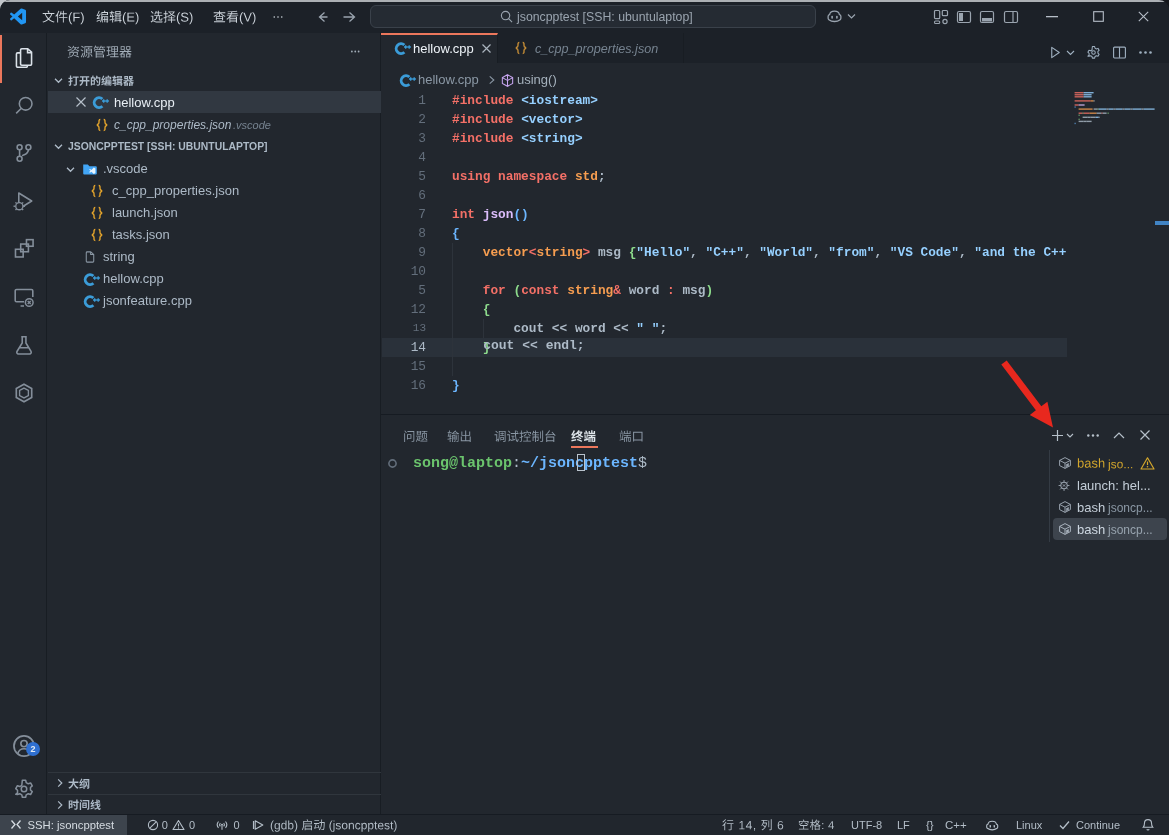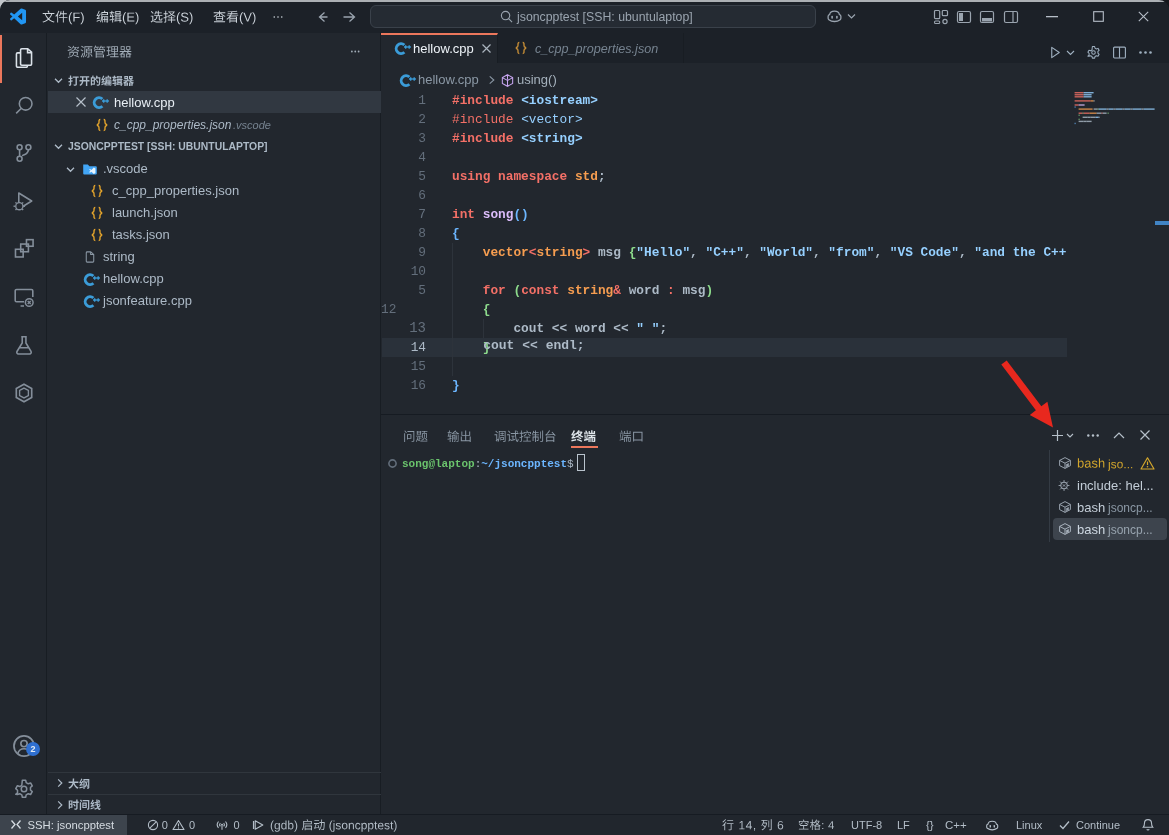--- a/index.html
+++ b/index.html
@@ -261,32 +261,32 @@
 <div class="abs mono" style="left:381px;top:110.2px;width:45px;text-align:right;font-size:12.8px;line-height:19px;color:#636e7b">2</div>
 <div class="abs mono" style="left:381px;top:129.2px;width:45px;text-align:right;font-size:12.8px;line-height:19px;color:#636e7b">3</div>
 <div class="abs mono" style="left:381px;top:148.2px;width:45px;text-align:right;font-size:12.8px;line-height:19px;color:#636e7b">4</div>
 <div class="abs mono" style="left:381px;top:167.2px;width:45px;text-align:right;font-size:12.8px;line-height:19px;color:#636e7b">5</div>
 <div class="abs mono" style="left:381px;top:186.2px;width:45px;text-align:right;font-size:12.8px;line-height:19px;color:#636e7b">6</div>
 <div class="abs mono" style="left:381px;top:205.2px;width:45px;text-align:right;font-size:12.8px;line-height:19px;color:#636e7b">7</div>
 <div class="abs mono" style="left:381px;top:224.2px;width:45px;text-align:right;font-size:12.8px;line-height:19px;color:#636e7b">8</div>
 <div class="abs mono" style="left:381px;top:243.2px;width:45px;text-align:right;font-size:12.8px;line-height:19px;color:#636e7b">9</div>
 <div class="abs mono" style="left:381px;top:262.2px;width:45px;text-align:right;font-size:12.8px;line-height:19px;color:#636e7b">10</div>
 <div class="abs mono" style="left:381px;top:281.2px;width:45px;text-align:right;font-size:12.8px;line-height:19px;color:#636e7b">5</div>
-<div class="abs mono" style="left:381px;top:300.2px;width:45px;font-size:12.8px;line-height:19px;color:#636e7b">12</div>
-<div class="abs mono" style="left:381px;top:319.2px;width:45px;text-align:right;font-size:14px;line-height:19px;color:#636e7b">13</div>
+<div class="abs mono" style="left:381px;top:300.2px;width:45px;text-align:right;font-size:12.8px;line-height:19px;color:#636e7b">12</div>
+<div class="abs mono" style="left:381px;top:319.2px;width:45px;text-align:right;font-size:11px;line-height:19px;color:#636e7b">13</div>
 <div class="abs mono" style="left:381px;top:338.2px;width:45px;text-align:right;font-size:12.8px;line-height:19px;color:#adbac7">14</div>
 <div class="abs mono" style="left:381px;top:357.2px;width:45px;text-align:right;font-size:12.8px;line-height:19px;color:#636e7b">15</div>
 <div class="abs mono" style="left:381px;top:376.2px;width:45px;text-align:right;font-size:12.8px;line-height:19px;color:#636e7b">16</div>
 <div class="abs" style="left:452px;top:243px;width:1px;height:133px;background:#2d333b"></div>
 <div class="abs" style="left:483px;top:319px;width:1px;height:19px;background:#2d333b"></div>
 <div class="abs mono" style="left:452px;top:91.2px;font-size:12.8px;line-height:19px;font-weight:bold"><span style="color:#f47067">#include </span><span style="color:#96d0ff">&lt;iostream&gt;</span></div>
-<div class="abs mono" style="left:452px;top:110.2px;font-size:12.8px;line-height:19px;font-weight:normal"><span style="color:#f47067">#include </span><span style="color:#96d0ff">&lt;vector&gt;</span></div>
+<div class="abs mono" style="left:452px;top:110.2px;font-size:12.8px;line-height:19px;font-weight:bold"><span style="color:#f47067">#include </span><span style="color:#96d0ff">&lt;vector&gt;</span></div>
 <div class="abs mono" style="left:452px;top:129.2px;font-size:12.8px;line-height:19px;font-weight:bold"><span style="color:#f47067">#include </span><span style="color:#96d0ff">&lt;string&gt;</span></div>
 <div class="abs mono" style="left:452px;top:167.2px;font-size:12.8px;line-height:19px;font-weight:bold"><span style="color:#f47067">using namespace </span><span style="color:#f69d50">std</span><span style="color:#adbac7">;</span></div>
-<div class="abs mono" style="left:452px;top:205.2px;font-size:12.8px;line-height:19px;font-weight:bold"><span style="color:#f47067">int </span><span style="color:#dcbdfb">song</span><span style="color:#6cb6ff">()</span></div>
+<div class="abs mono" style="left:452px;top:205.2px;font-size:12.8px;line-height:19px;font-weight:bold"><span style="color:#f47067">int </span><span style="color:#dcbdfb">json</span><span style="color:#6cb6ff">()</span></div>
 <div class="abs mono" style="left:452px;top:224.2px;font-size:12.8px;line-height:19px;font-weight:bold"><span style="color:#6cb6ff">{</span></div>
 <div class="abs mono" style="left:452px;top:243.2px;font-size:12.8px;line-height:19px;font-weight:bold"><span style="color:#adbac7">    </span><span style="color:#f69d50">vector</span><span style="color:#f47067">&lt;</span><span style="color:#f69d50">string</span><span style="color:#f47067">&gt;</span><span style="color:#adbac7"> msg </span><span style="color:#8ddb8c">{</span><span style="color:#96d0ff">"Hello"</span><span style="color:#adbac7">, </span><span style="color:#96d0ff">"C++"</span><span style="color:#adbac7">, </span><span style="color:#96d0ff">"World"</span><span style="color:#adbac7">, </span><span style="color:#96d0ff">"from"</span><span style="color:#adbac7">, </span><span style="color:#96d0ff">"VS Code"</span><span style="color:#adbac7">, </span><span style="color:#96d0ff">"and the C++</span></div>
 <div class="abs mono" style="left:452px;top:281.2px;font-size:12.8px;line-height:19px;font-weight:bold"><span style="color:#adbac7">    </span><span style="color:#f47067">for </span><span style="color:#8ddb8c">(</span><span style="color:#f47067">const </span><span style="color:#f69d50">string</span><span style="color:#f47067">&amp;</span><span style="color:#adbac7"> word </span><span style="color:#f47067">:</span><span style="color:#adbac7"> msg</span><span style="color:#8ddb8c">)</span></div>
 <div class="abs mono" style="left:452px;top:300.2px;font-size:12.8px;line-height:19px;font-weight:bold"><span style="color:#adbac7">    </span><span style="color:#8ddb8c">{</span></div>
 <div class="abs mono" style="left:452px;top:319.2px;font-size:12.8px;line-height:19px;font-weight:bold"><span style="color:#adbac7">        cout </span><span style="color:#adbac7">&lt;&lt;</span><span style="color:#adbac7"> word </span><span style="color:#adbac7">&lt;&lt;</span><span style="color:#adbac7"> </span><span style="color:#96d0ff">" "</span><span style="color:#adbac7">;</span></div>
 <div class="abs mono" style="left:452px;top:338.2px;font-size:12.8px;line-height:19px;font-weight:bold"><span style="color:#adbac7">    </span><span style="color:#8ddb8c">}</span></div>
 <div class="abs mono" style="left:452px;top:336px;font-size:13px;line-height:19px;font-weight:bold"><span style="color:#adbac7">    cout </span><span style="color:#adbac7">&lt;&lt;</span><span style="color:#adbac7"> endl</span><span style="color:#adbac7">;</span></div>
 <div class="abs mono" style="left:452px;top:376.2px;font-size:12.8px;line-height:19px;font-weight:bold"><span style="color:#6cb6ff">}</span></div>
 <svg class="abs" style="left:0;top:0" width="1169" height="835" viewBox="0 0 1169 835">
       <rect x="1074.6" y="92.00" width="9.0" height="1.4" fill="#f47067" opacity=".8"></rect>
@@ -366,21 +366,21 @@
     </svg>
 <svg class="abs" style="left:1113px;top:431px" width="12" height="9" viewBox="0 0 12 9">
       <path d="M1 7 6 2l5 5" fill="none" stroke="#b6c0ca" stroke-width="1.2"></path>
     </svg>
 <svg class="abs" style="left:1139px;top:429px" width="12" height="12" viewBox="0 0 12 12">
       <path d="M1.5 1.5 10.5 10.5 M10.5 1.5 1.5 10.5" fill="none" stroke="#b6c0ca" stroke-width="1.2"></path>
     </svg>
 <svg class="abs" style="left:387px;top:458px" width="11" height="11" viewBox="0 0 11 11">
       <circle cx="5.5" cy="5.5" r="3.6" fill="none" stroke="#636e7b" stroke-width="1.6"></circle>
     </svg>
-<div class="abs mono" style="left:402px;top:456px;font-size:11px;line-height:16px"><span style="color:#6bc46d;font-weight:bold">song@laptop</span><span style="color:#adbac7">:</span><span style="color:#6cb6ff;font-weight:bold">~/jsoncpptest</span><span style="color:#adbac7">$</span></div>
+<div class="abs mono" style="left:413px;top:456px;font-size:15px;line-height:16px"><span style="color:#6bc46d;font-weight:bold">song@laptop</span><span style="color:#adbac7">:</span><span style="color:#6cb6ff;font-weight:bold">~/jsoncpptest</span><span style="color:#adbac7">$</span></div>
 <div class="abs" style="left:577px;top:454px;width:8px;height:17px;border:1px solid #b9c3cd"></div>
 <div class="abs" style="left:1049px;top:450px;width:1px;height:92px;background:#343b44"></div>
 <div class="abs" style="left:1053px;top:518px;width:114px;height:22px;background:#3d444d;border-radius:4px"></div>
 <svg class="abs" style="left:1058px;top:456px" width="14" height="14" viewBox="0 0 14 14">
       <path d="M7 1.6 12.4 4.4v5.2L7 12.4 1.6 9.6V4.4z M1.6 4.4 7 7.2l5.4-2.8 M7 12.4V7.2" fill="none" stroke="#98a2ad" stroke-width="1"></path>
       <path d="M8.2 8.3v3l2.6-1.4v-3z" fill="#98a2ad"></path>
     </svg>
 <svg style="position:absolute;left:1077px;top:450.0px" width="30" height="26" viewBox="0 0 30 26">
       <path transform="translate(0,17.6)" d="M6.7 -3.5Q6.7 0.1 4.2 0.1Q3.4 0.1 2.9 -0.2Q2.3 -0.4 2.0 -1.1H2.0Q2.0 -0.9 2.0 -0.5Q2.0 -0.1 1.9 0.0H0.8Q0.9 -0.3 0.9 -1.4V-9.4H2.0V-6.7Q2.0 -6.3 2.0 -5.8H2.0Q2.3 -6.4 2.9 -6.7Q3.4 -7.0 4.2 -7.0Q5.5 -7.0 6.1 -6.1Q6.7 -5.2 6.7 -3.5ZM5.5 -3.4Q5.5 -4.9 5.1 -5.5Q4.7 -6.1 3.9 -6.1Q2.9 -6.1 2.5 -5.5Q2.0 -4.8 2.0 -3.4Q2.0 -2.0 2.5 -1.4Q2.9 -0.7 3.9 -0.7Q4.7 -0.7 5.1 -1.4Q5.5 -2.0 5.5 -3.4Z M9.9 0.1Q8.8 0.1 8.3 -0.4Q7.8 -1.0 7.8 -1.9Q7.8 -3.0 8.5 -3.6Q9.2 -4.1 10.7 -4.2L12.3 -4.2V-4.6Q12.3 -5.4 11.9 -5.8Q11.6 -6.1 10.8 -6.1Q10.0 -6.1 9.7 -5.9Q9.4 -5.6 9.3 -5.0L8.1 -5.1Q8.4 -7.0 10.8 -7.0Q12.1 -7.0 12.8 -6.4Q13.4 -5.8 13.4 -4.7V-1.7Q13.4 -1.2 13.6 -1.0Q13.7 -0.7 14.1 -0.7Q14.3 -0.7 14.5 -0.7V-0.0Q14.0 0.1 13.6 0.1Q12.9 0.1 12.7 -0.3Q12.4 -0.6 12.3 -1.3H12.3Q11.9 -0.5 11.3 -0.2Q10.7 0.1 9.9 0.1ZM10.1 -0.7Q10.7 -0.7 11.2 -1.0Q11.7 -1.3 12.0 -1.8Q12.3 -2.3 12.3 -2.8V-3.4L11.0 -3.4Q10.2 -3.4 9.8 -3.2Q9.4 -3.0 9.2 -2.7Q9.0 -2.4 9.0 -1.9Q9.0 -1.3 9.3 -1.0Q9.6 -0.7 10.1 -0.7Z M20.5 -1.9Q20.5 -0.9 19.8 -0.4Q19.0 0.1 17.7 0.1Q16.4 0.1 15.7 -0.3Q15.0 -0.7 14.8 -1.6L15.8 -1.8Q16.0 -1.3 16.4 -1.0Q16.9 -0.7 17.7 -0.7Q18.6 -0.7 19.0 -1.0Q19.4 -1.3 19.4 -1.8Q19.4 -2.2 19.1 -2.5Q18.8 -2.7 18.2 -2.9L17.4 -3.1Q16.4 -3.4 16.0 -3.6Q15.6 -3.8 15.3 -4.2Q15.1 -4.5 15.1 -5.1Q15.1 -6.0 15.8 -6.5Q16.4 -7.0 17.7 -7.0Q18.9 -7.0 19.5 -6.6Q20.2 -6.2 20.4 -5.3L19.3 -5.2Q19.2 -5.6 18.8 -5.9Q18.4 -6.1 17.7 -6.1Q16.9 -6.1 16.6 -5.9Q16.2 -5.6 16.2 -5.2Q16.2 -4.9 16.4 -4.7Q16.5 -4.5 16.8 -4.4Q17.1 -4.2 18.1 -4.0Q19.0 -3.8 19.4 -3.6Q19.8 -3.4 20.0 -3.1Q20.2 -2.9 20.4 -2.6Q20.5 -2.3 20.5 -1.9Z M23.0 -5.7Q23.3 -6.4 23.9 -6.7Q24.4 -7.0 25.2 -7.0Q26.3 -7.0 26.8 -6.4Q27.3 -5.9 27.3 -4.6V0.0H26.2V-4.4Q26.2 -5.1 26.1 -5.4Q25.9 -5.8 25.6 -5.9Q25.3 -6.1 24.8 -6.1Q24.0 -6.1 23.5 -5.6Q23.0 -5.0 23.0 -4.0V0.0H21.9V-9.4H23.0V-7.0Q23.0 -6.6 23.0 -6.2Q23.0 -5.8 23.0 -5.7Z" fill="#d4a72c"></path>
     </svg>
@@ -390,21 +390,21 @@
 <svg class="abs" style="left:1140px;top:456px" width="15" height="14" viewBox="0 0 15 14">
       <path d="M7.5 1.8 14 13H1z" fill="none" stroke="#d4a72c" stroke-width="1.2" stroke-linejoin="round"></path>
       <path d="M7.5 5.5v3.6" stroke="#d4a72c" stroke-width="1.2"></path>
       <circle cx="7.5" cy="10.8" r=".8" fill="#d4a72c"></circle>
     </svg>
 <svg class="abs" style="left:1057px;top:478px" width="15" height="15" viewBox="0 0 16 16">
       <circle cx="7.5" cy="8" r="3.4" fill="none" stroke="#98a2ad" stroke-width="1.1"></circle>
       <path d="M7.5 4.6V2.2 M7.5 11.4v2.4 M4.1 8H1.7 M13.3 8h-2.4 M5 5.5 3.3 3.8 M10 5.5l1.7-1.7 M5 10.5l-1.7 1.7 M10 10.5l1.7 1.7" fill="none" stroke="#98a2ad" stroke-width="1"></path>
       <path d="M6.3 6.8l2.4 2.4 M8.7 6.8l-2.4 2.4" fill="none" stroke="#98a2ad" stroke-width="1"></path>
     </svg>
-<div class="abs" style="left:1077px;top:476.5px;font:13px 'Liberation Sans',sans-serif;color:#c3cdd7;white-space:pre;line-height:18px">include: hel...</div>
+<div class="abs" style="left:1077px;top:476.5px;font:13px 'Liberation Sans',sans-serif;color:#c3cdd7;white-space:pre;line-height:18px">launch: hel...</div>
 <svg class="abs" style="left:1058px;top:500px" width="14" height="14" viewBox="0 0 14 14">
       <path d="M7 1.6 12.4 4.4v5.2L7 12.4 1.6 9.6V4.4z M1.6 4.4 7 7.2l5.4-2.8 M7 12.4V7.2" fill="none" stroke="#98a2ad" stroke-width="1"></path>
       <path d="M8.2 8.3v3l2.6-1.4v-3z" fill="#98a2ad"></path>
     </svg>
 <div class="abs" style="left:1077px;top:498.5px;font:13px 'Liberation Sans',sans-serif;color:#c3cdd7;white-space:pre;line-height:18px">bash</div>
 <div class="abs" style="left:1108px;top:499.0px;font:12px 'Liberation Sans',sans-serif;color:#8b98a5;white-space:pre;line-height:18px">jsoncp...</div>
 <svg class="abs" style="left:1058px;top:522px" width="14" height="14" viewBox="0 0 14 14">
       <path d="M7 1.6 12.4 4.4v5.2L7 12.4 1.6 9.6V4.4z M1.6 4.4 7 7.2l5.4-2.8 M7 12.4V7.2" fill="none" stroke="#a8b2bd" stroke-width="1"></path>
       <path d="M8.2 8.3v3l2.6-1.4v-3z" fill="#a8b2bd"></path>
     </svg>

